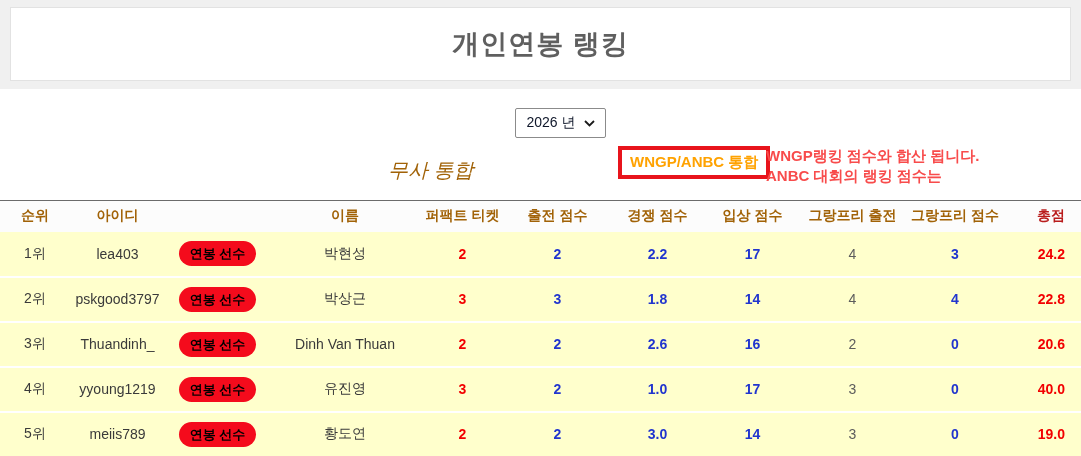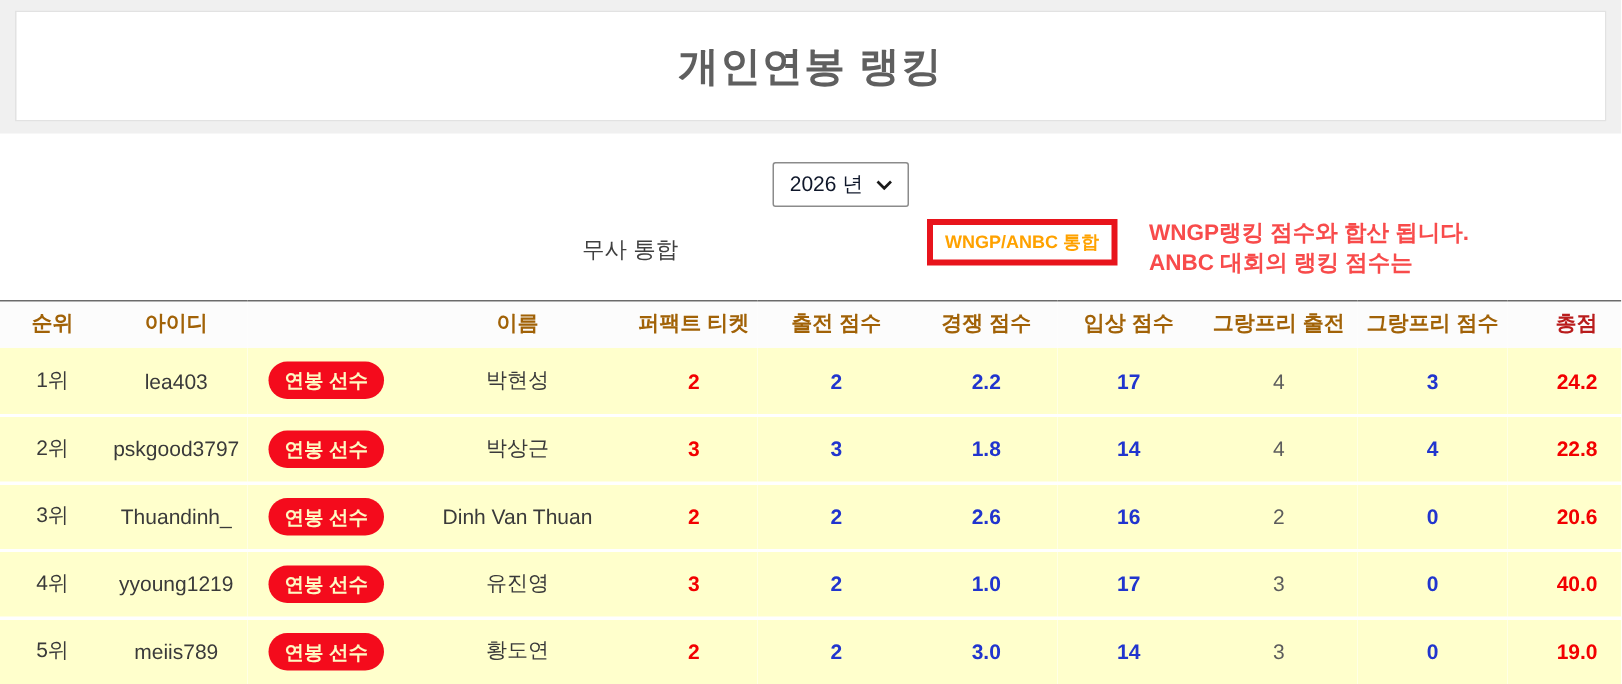--- a/index.html
+++ b/index.html
@@ -60,31 +60,32 @@
 
   
   .tabs-row {
     position: relative;
     height: 49px;
     margin-top: 7px;
   }
   .tab-musa {
     position: absolute;
     left: 388px; top: 12px;
-    font-size: 15px;
-    color: #404040;
+    font-size: 20px;
+    color: #a16207;
     cursor: pointer;
+    font-style: italic;
   }
   .tab-wngp {
     position: absolute;
     left: 618px; top: 1px;
     border: 4px solid #e8141c;
     background: #ffffff;
     padding: 3px 8px;
-    font-size: 12px;
+    font-size: 15px;
     font-weight: bold;
     color: #ffa200;
     cursor: pointer;
     white-space: nowrap;
   }
   .notice {
     position: absolute;
     left: 766px; top: 1px;
     font-size: 15px;
     font-weight: bold;
@@ -127,21 +128,21 @@
     overflow: hidden;
   }
   .rank-table td.num { font-weight: bold; }
   .rank-table td.blue { color: #2135ce; }
   .rank-table td.red { color: #f20000; }
   .rank-table td.gray { color: #5c5c5c; font-weight: normal; }
   .rank-table td.total-cell { text-align: right; padding-right: 16px; }
   .badge {
     display: inline-block;
     background: #f40b1c;
-    color: #fef9c3;
+    color: #000000;
     font-size: 13px;
     font-weight: bold;
     border-radius: 15px;
     padding: 6px 11px;
     line-height: 1;
   }
 </style>
 </head>
 <body>
 

